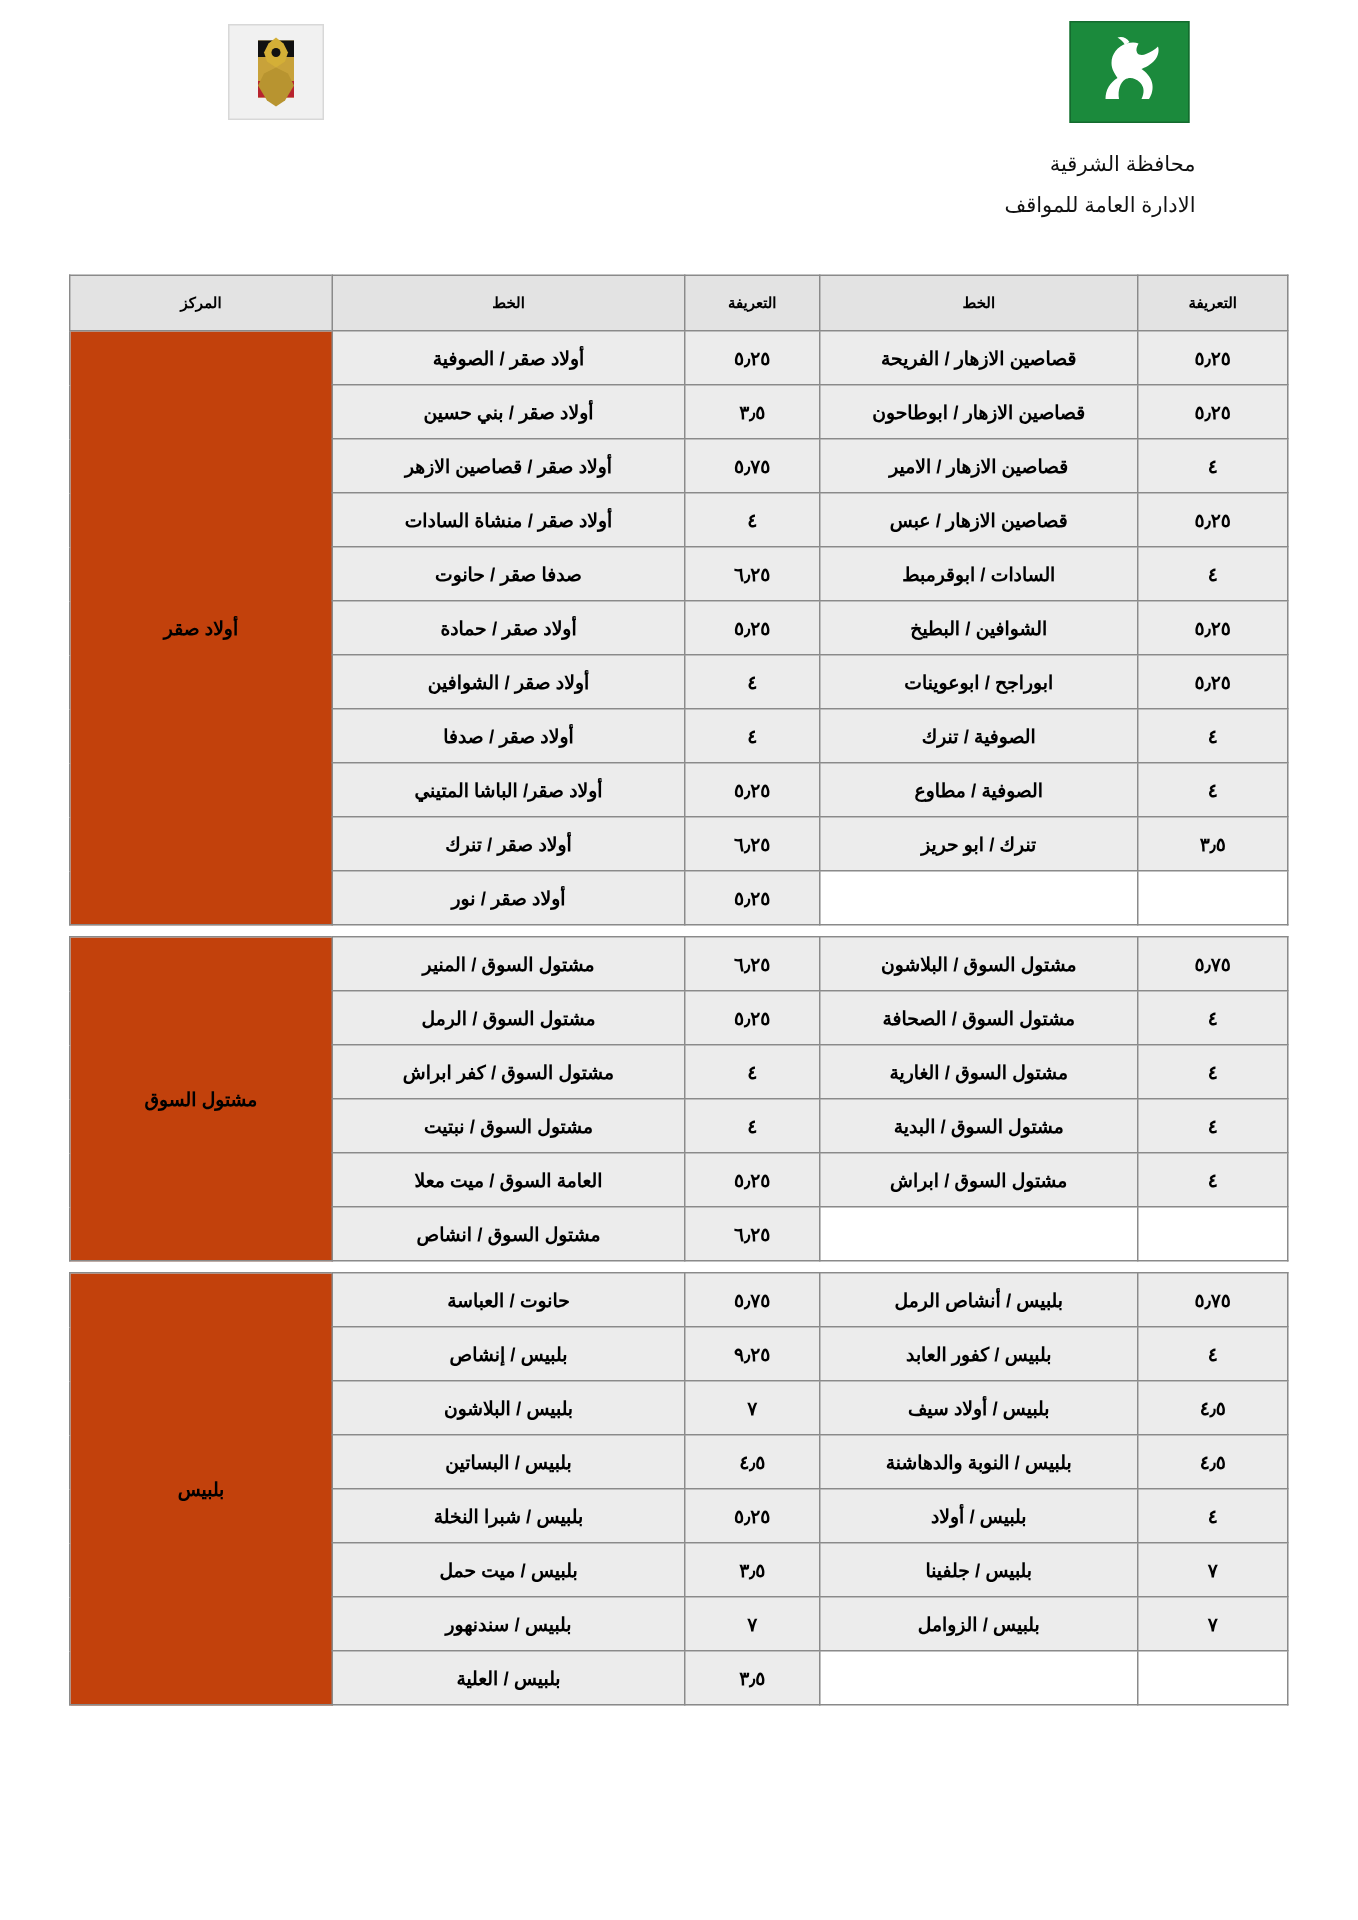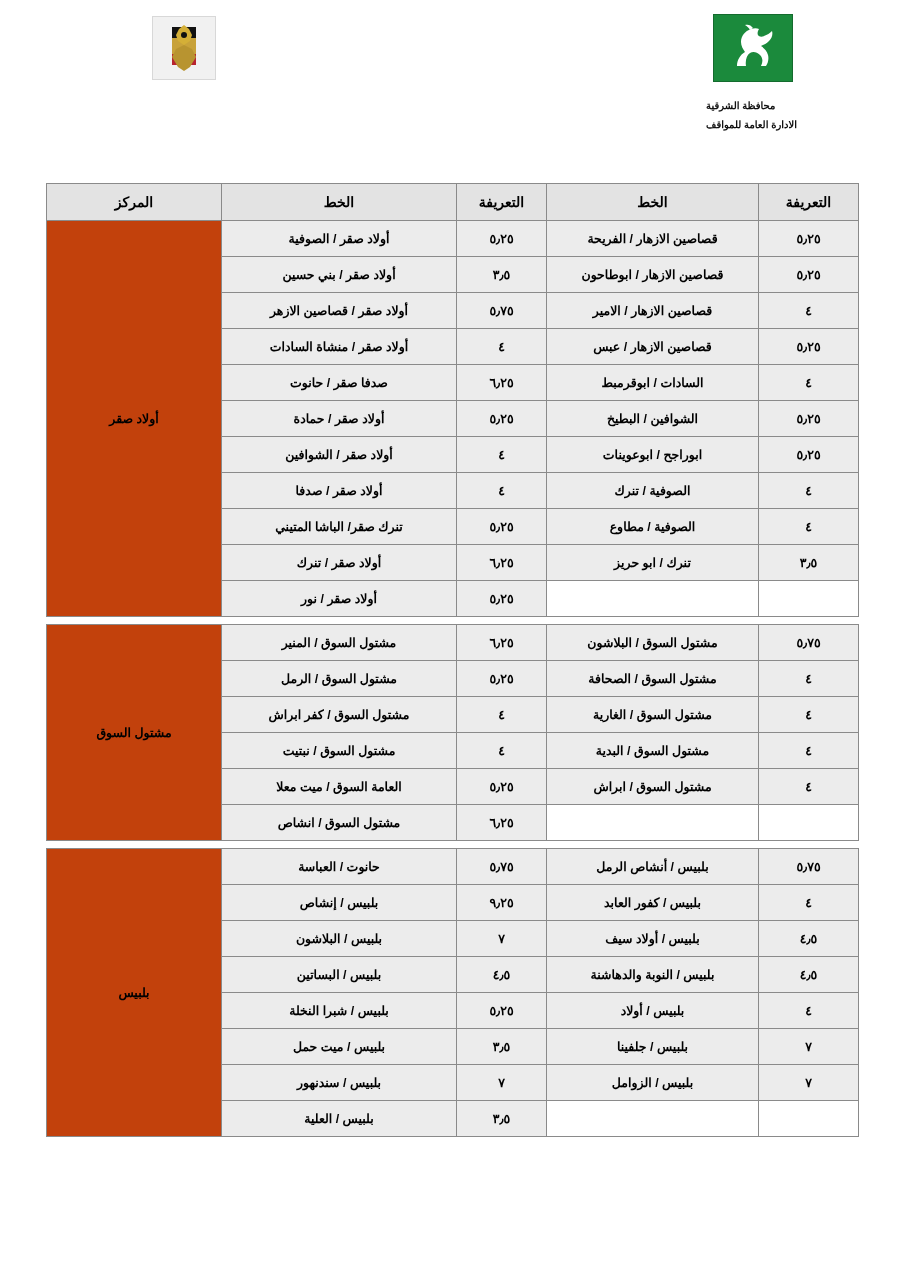--- a/index.html
+++ b/index.html
@@ -45,23 +45,23 @@
     border: 1px solid #d8d8d8;
     display: flex;
     align-items: center;
     justify-content: center;
   }
 
   .header-text {
     position: absolute;
     top: 96px;
     right: 108px;
-    text-align: left;
-    font-size: 10px;
-    font-weight: bold;
+    text-align: right;
+    font-size: 14px;
+    font-weight: normal;
     line-height: 1.9;
     color: #111;
   }
 
   
   .table-wrap {
     position: absolute;
     top: 183px;
     right: 46px;
     width: 812px;
@@ -75,21 +75,21 @@
     border: 1px solid #8a8a8a;
     text-align: center;
     vertical-align: middle;
     font-size: 12.5px;
     height: 35px;
     padding: 0 2px;
   }
   table.fares thead th {
     background: #e3e3e3;
     font-weight: bold;
-    font-size: 14px;
+    font-size: 10px;
     height: 36px;
   }
   col.c-fare2 { width: 100px; }
   col.c-line2 { width: 212px; }
   col.c-fare1 { width: 90px; }
   col.c-line1 { width: 235px; }
   col.c-center { width: 175px; }
 
   td.fare, td.line {
     background: #ececec;
@@ -206,21 +206,21 @@
         <tr>
           <td class="fare">٤</td>
           <td class="line">الصوفية / تنرك</td>
           <td class="fare">٤</td>
           <td class="line">أولاد صقر / صدفا</td>
         </tr>
         <tr>
           <td class="fare">٤</td>
           <td class="line">الصوفية / مطاوع</td>
           <td class="fare">٥٫٢٥</td>
-          <td class="line">تنرك صقر/ الباشا المتيني</td>
+          <td class="line">أولاد صقر/ الباشا المتيني</td>
         </tr>
         <tr>
           <td class="fare">٣٫٥</td>
           <td class="line">تنرك / ابو حريز</td>
           <td class="fare">٦٫٢٥</td>
           <td class="line">أولاد صقر / تنرك</td>
         </tr>
         <tr>
           <td class="blank"></td>
           <td class="blank"></td>

